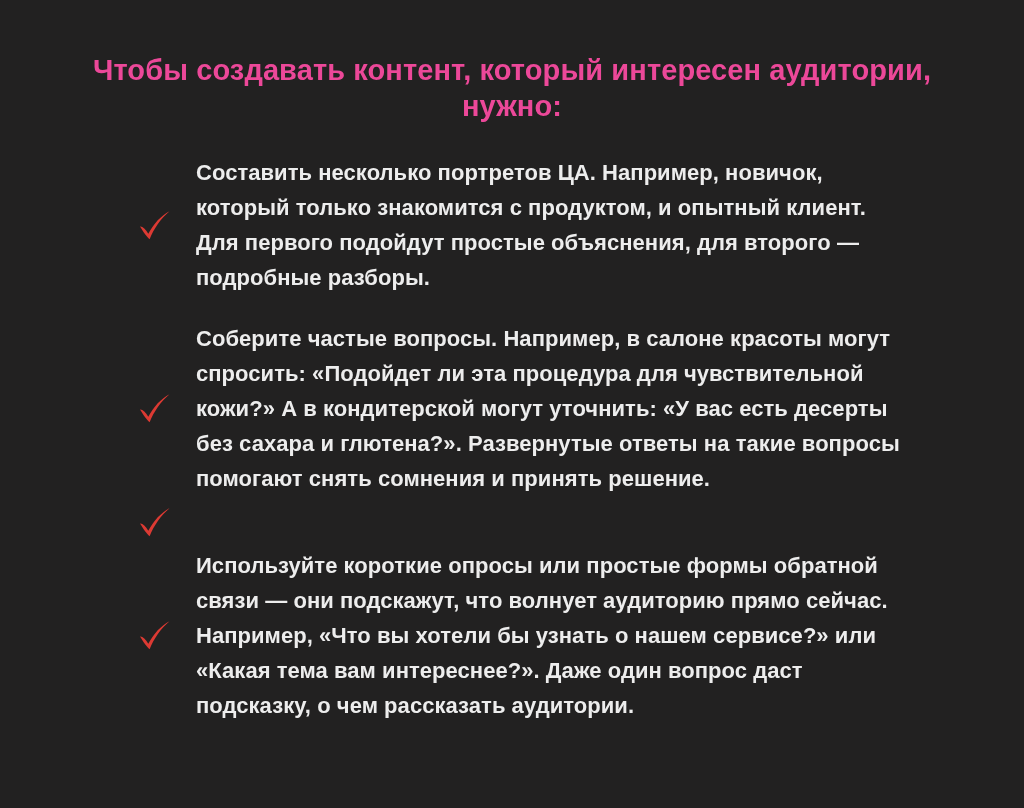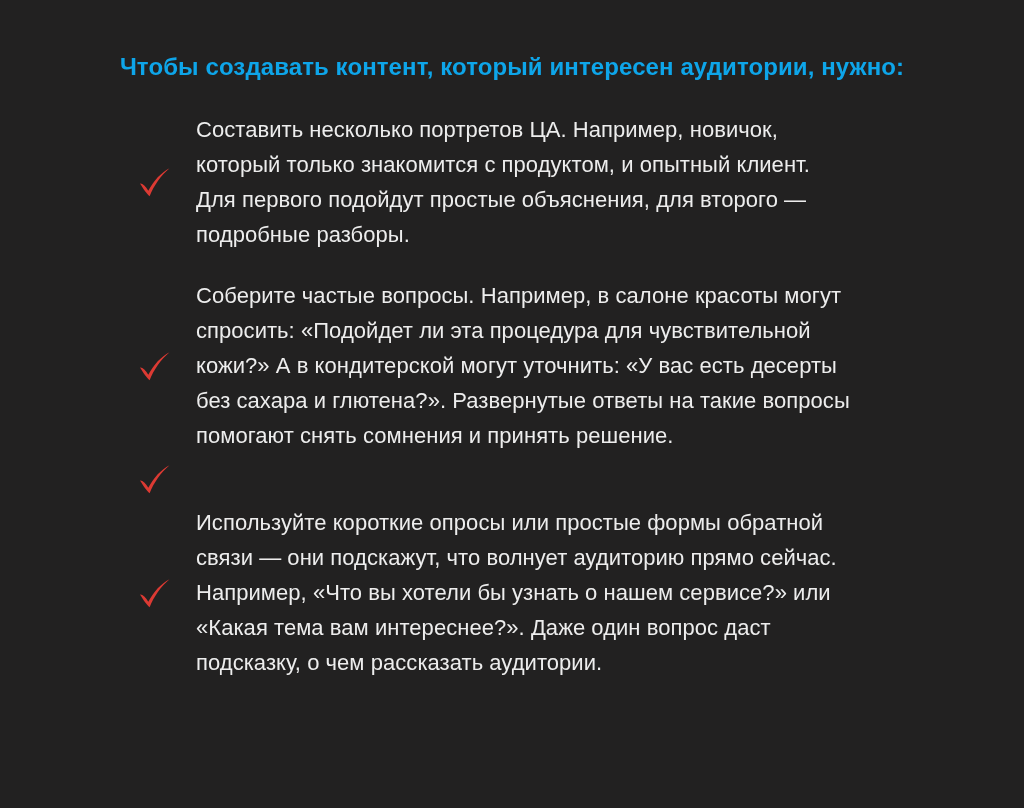--- a/index.html
+++ b/index.html
@@ -20,22 +20,22 @@
     height: 808px;
     box-sizing: border-box;
     background: #222121;
     display: flex;
     flex-direction: column;
   }
   .heading {
     margin: 0;
     padding: 52px 60px 0 60px;
     text-align: center;
-    color: #0ea5e9;
-    font-size: 24px;
+    color: #ec4899;
+    font-size: 29px;
     font-weight: 700;
     letter-spacing: 0.1px;
     line-height: 1.25;
   }
   .list {
     margin: 0;
     padding: 0;
     list-style: none;
     flex: 1 1 auto;
     padding-top: 30px;
@@ -69,21 +69,21 @@
   }
   .item-text {
     flex: 1 1 auto;
     padding-left: 60px;
     color: #EDEDED;
     font-size: 22px;
     line-height: 35px;
     letter-spacing: 0.05px;
     text-align: left;
     white-space: pre-line;
-    font-weight: 400;
+    font-weight: 700;
   }
 </style>
 </head>
 <body>
 
 <div class="card">
 
   <h1 class="heading">Чтобы создавать контент, который интересен аудитории, нужно:</h1>
 
   <ul class="list">

